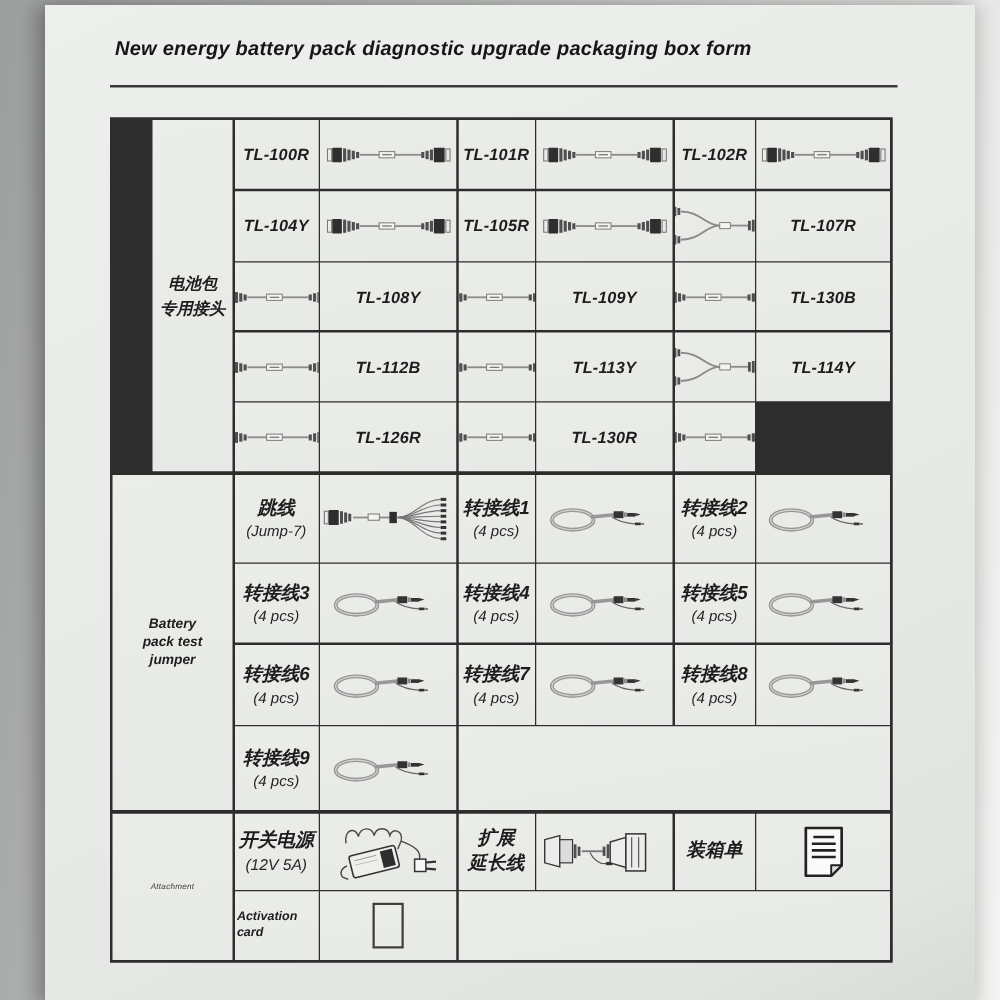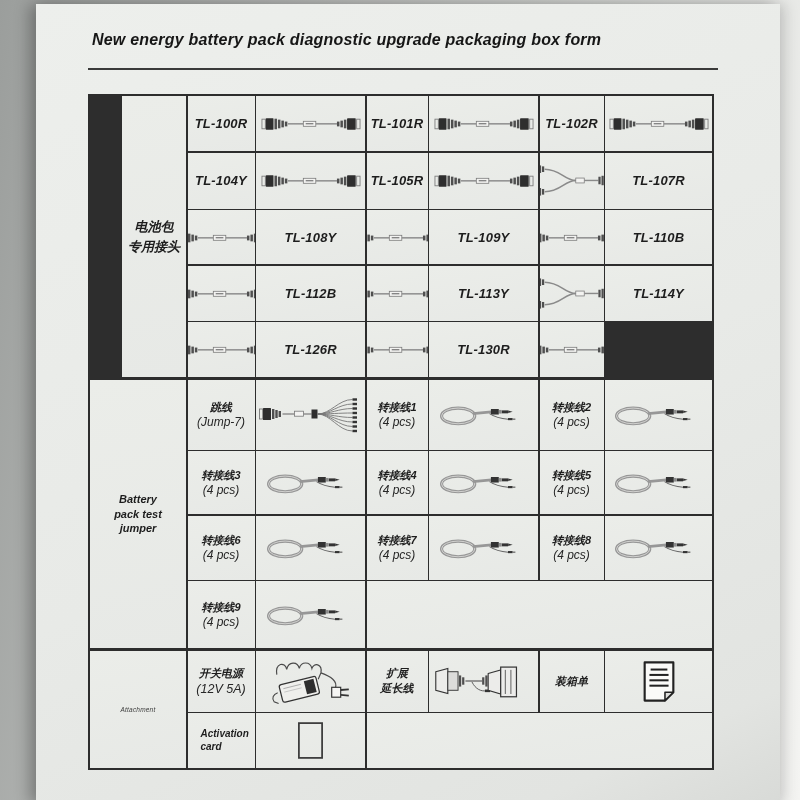--- a/index.html
+++ b/index.html
@@ -38,26 +38,26 @@
   .cell {
     background:linear-gradient(170deg,#ebede9,#e7e9e6);
     display:flex; flex-direction:column; align-items:center; justify-content:center;
     overflow:hidden; color:#1d1d1d;
   }
   .rowhead-1 { grid-row:1/6; grid-column:1;margin-left:32px; }
   .rowhead-2 { grid-row:1/5; grid-column:1; }
   .rowhead-3 { grid-row:1/3; grid-column:1; }
   .span-rest { grid-column:4/8; }
   .code { font-size:13px; font-weight:bold; letter-spacing:.2px; }
-  .cn-label { font-size:11px; font-weight:bold; line-height:1.35; }
+  .cn-label { font-size:15px; font-weight:bold; line-height:1.35; }
   .qty { font-size:12px; font-weight:normal; color:#262626; margin-top:1px; }
   .side-cn { font-size:13px; font-weight:bold; line-height:1.5; text-align:center; }
   .side-en { font-size:11px; font-weight:bold; line-height:1.3; text-align:center; }
   .side-tiny { font-size:6.5px; font-weight:normal; color:#3b3b3b; letter-spacing:.2px; }
-  .act-label { font-size:10px; font-weight:bold; line-height:1.25; align-items:flex-start; padding-left:13px; }
+  .act-label { font-size:10px; font-weight:bold; line-height:1.25; align-items:flex-start; padding-left:2px; }
   .cell.left-align { align-items:flex-start; }
   svg.art { display:block; }
   .hidden-defs { position:absolute; width:0; height:0; overflow:hidden; }
 </style>
 </head>
 <body>
 
 <svg class="hidden-defs" aria-hidden="true">
   <defs>
     <symbol id="cable-straight" viewBox="0 0 104 26">
@@ -264,21 +264,21 @@
       <div class="cell">
           <div class="code">TL-109Y</div>
         </div>
       <div class="cell">
           <svg class="art" width="100" height="25">
             <use href="#cable-straight"></use>
           </svg>
         </div>
 
       <div class="cell">
-          <div class="code">TL-110B</div>
+          <div class="code">TL-130B</div>
         </div>
       <div class="cell">
           <svg class="art" width="100" height="25">
             <use href="#cable-straight"></use>
           </svg>
         </div>
       <div class="cell">
           <div class="code">TL-112B</div>
         </div>
       <div class="cell">

